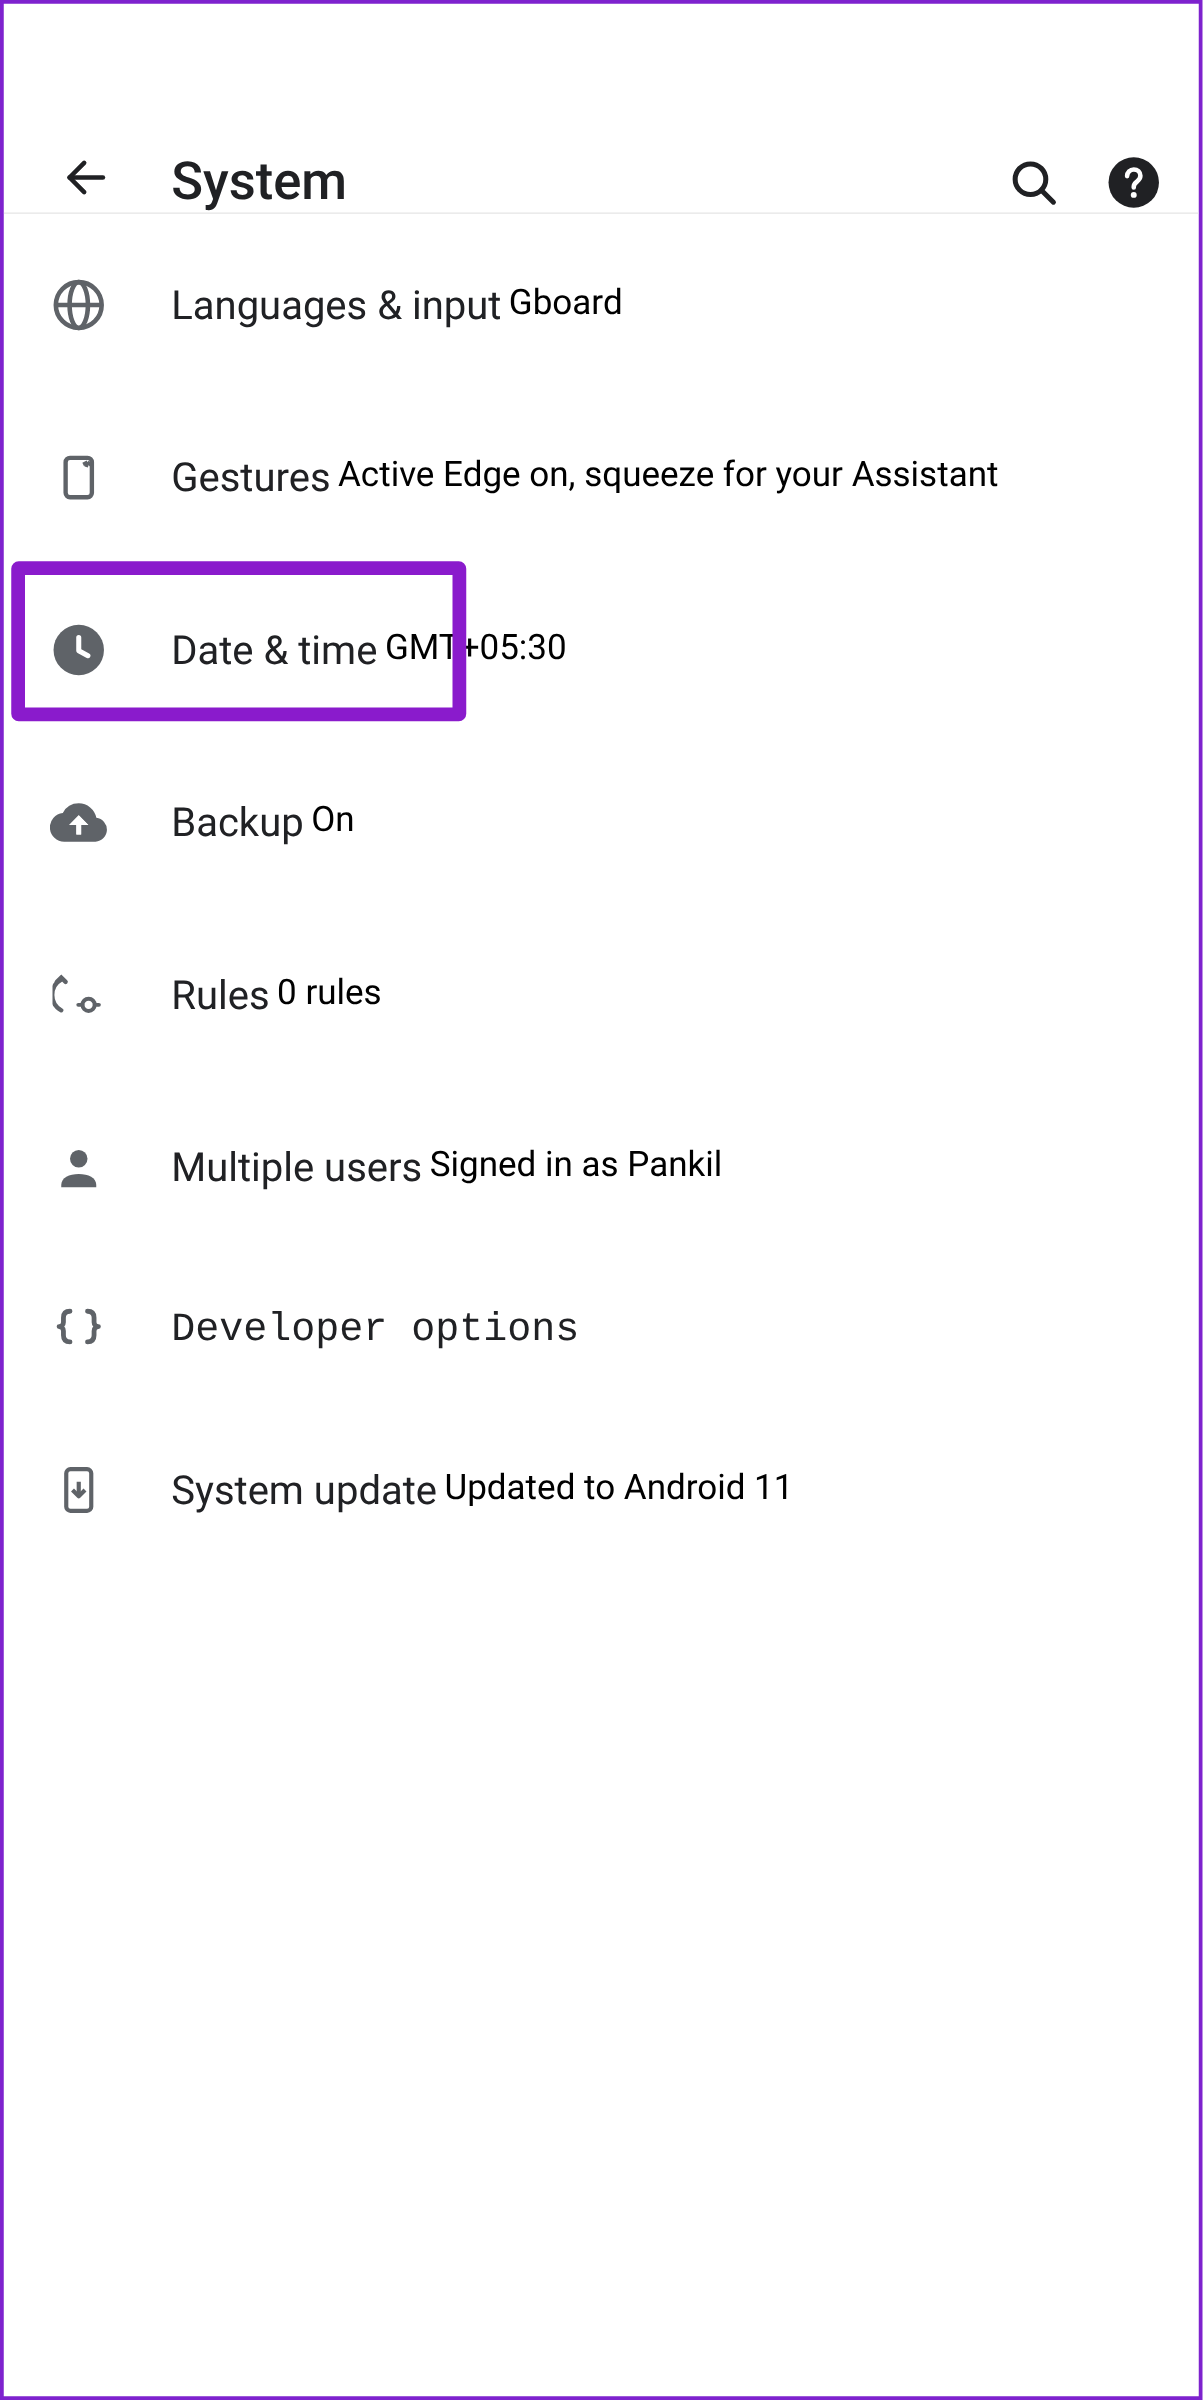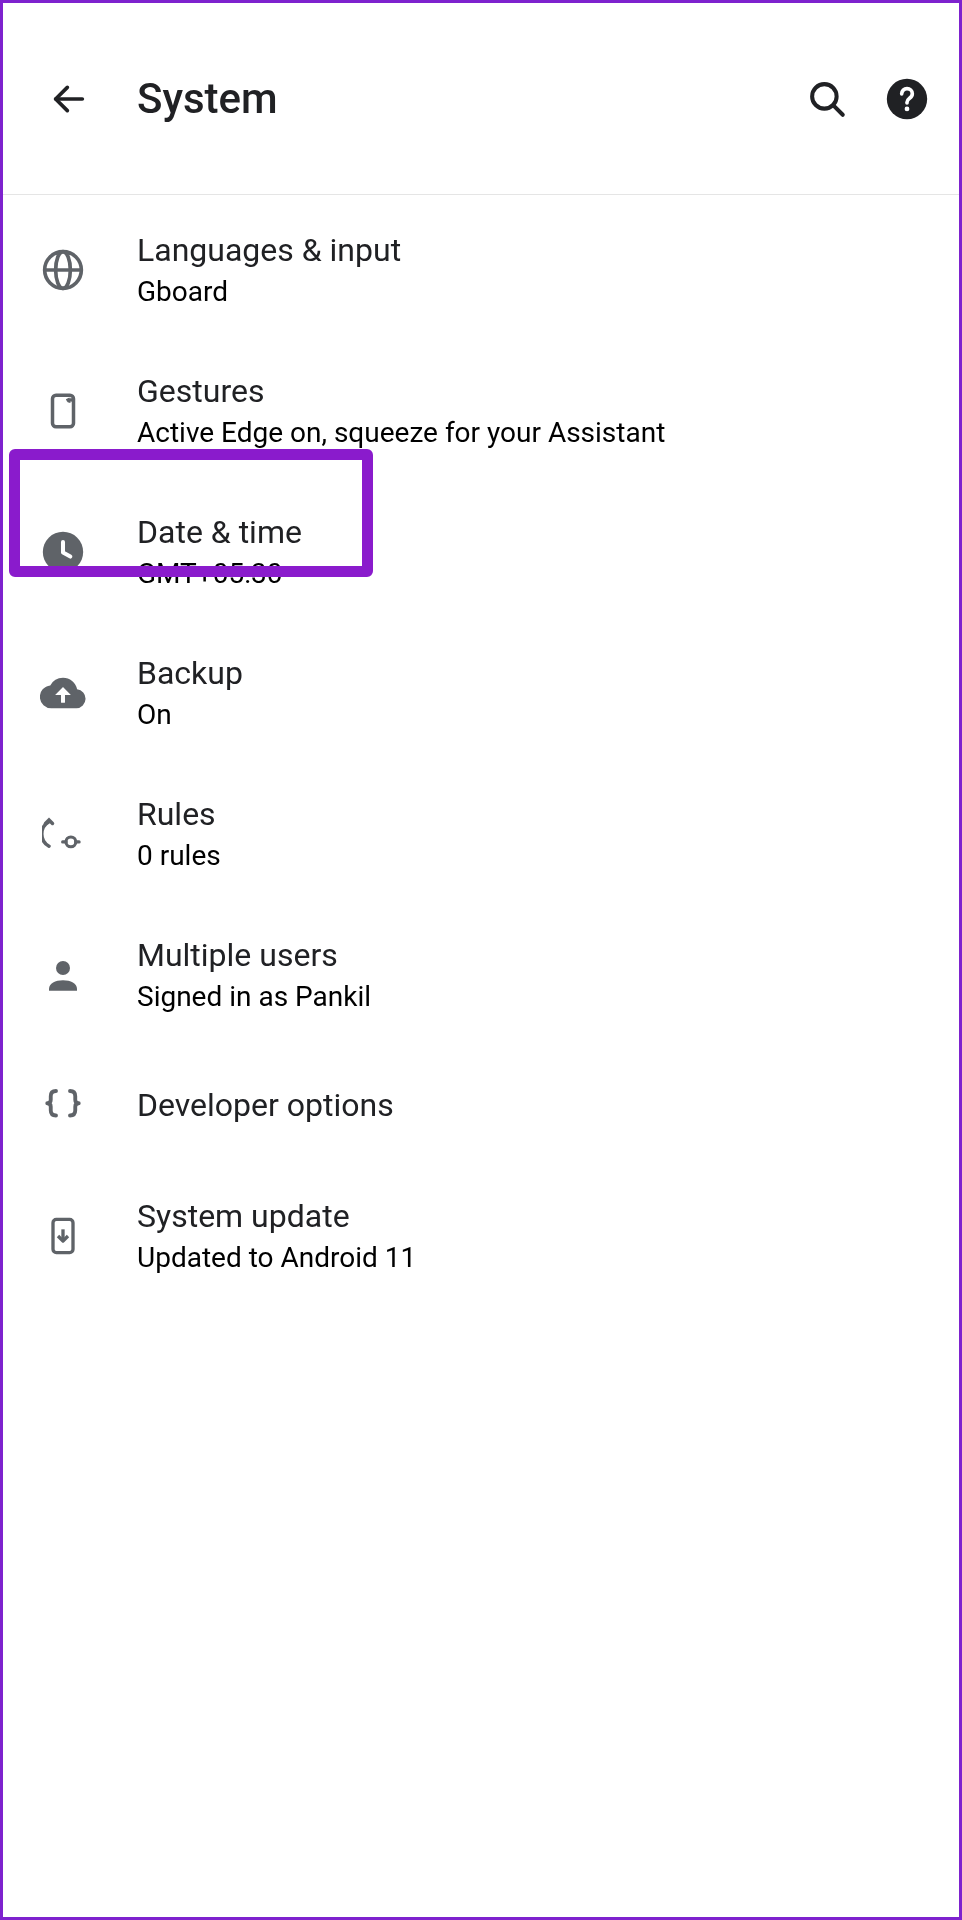--- a/index.html
+++ b/index.html
@@ -10,22 +10,22 @@
     body {
       width: 962px;
       height: 1920px;
       font-family: Roboto, 'Helvetica Neue', Arial, sans-serif;
       background: #ffffff;
       border: 3px solid #7e22ce;
       position: relative;
     }
     .header {
       display: flex;
-      align-items: center;
-      height: 192px;
+      align-items: flex-end;
+      height: 168px;
       padding: 0 28px 0 38px;
       border-bottom: 1px solid #e5e5e5;
     }
     .back-btn {
       width: 56px;
       height: 56px;
       display: flex;
       align-items: center;
       justify-content: center;
       cursor: pointer;
@@ -66,35 +66,36 @@
       height: 48px;
       display: flex;
       align-items: center;
       justify-content: center;
       flex-shrink: 0;
       color: #5f6368;
     }
     .item-text {
       margin-left: 50px;
       display: flex;
-      flex-direction: column;
+      flex-direction: row;
       gap: 6px;
     }
     .item-title {
       font-size: 32px;
       font-weight: 400;
       color: #202124;
     }
     .item-subtitle {
       font-size: 28px;
       font-weight: 400;
       color: #000000;
     }
     .no-sub .item-text {
       justify-content: center;
+      font-family: Liberation Mono, monospace;
     }
     .highlight-box {
       position: absolute;
       left: 6px;
       top: 446px;
       width: 364px;
       height: 128px;
       border: 11px solid #8a1bcc;
       border-radius: 6px;
       pointer-events: none;

